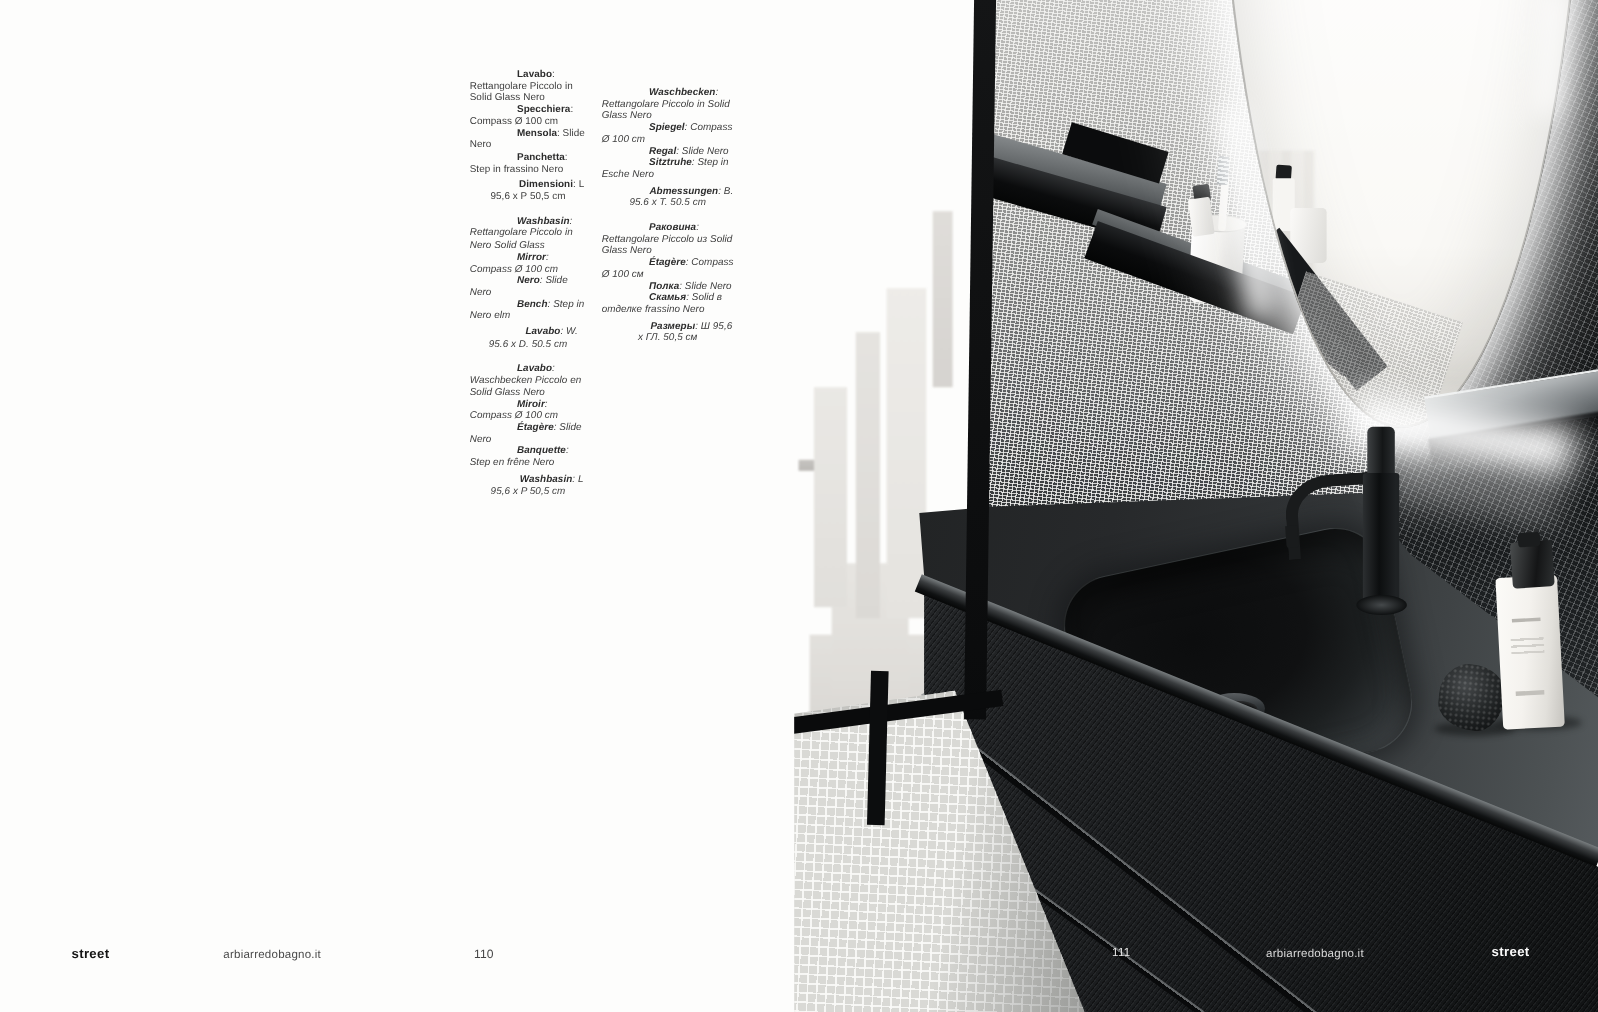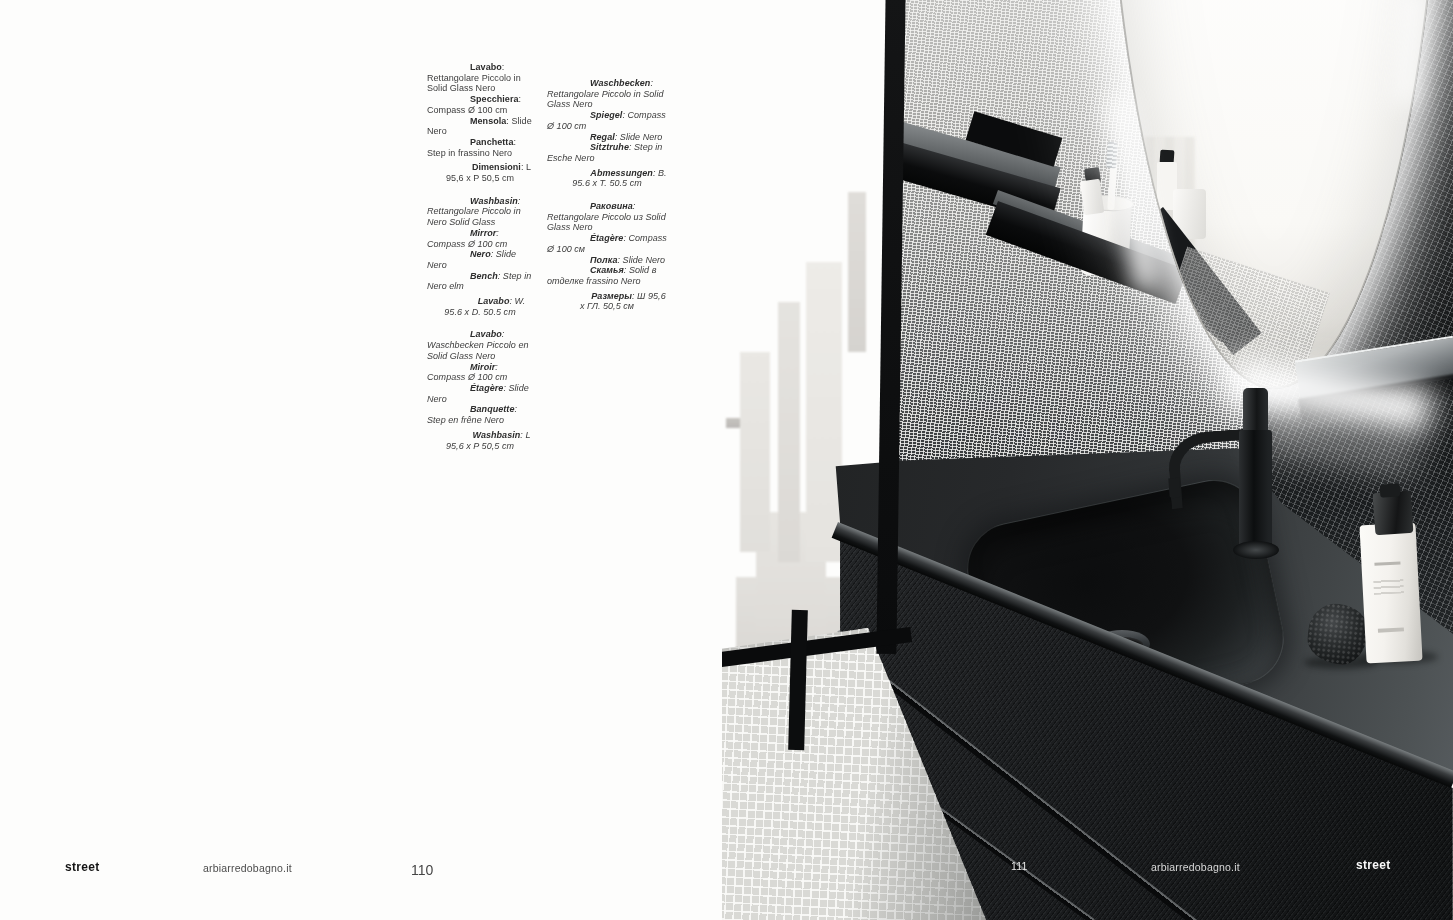--- a/index.html
+++ b/index.html
@@ -12,21 +12,21 @@
   .col-2{left:547px;width:120px;margin-top:16px;}
   .spec-block{margin:0 0 12px 0;}
   .spec-block p{margin:0;}
   .spec-block .dims{margin-top:4px;text-align:center;}
   .spec-block b{color:#2c2c2c;padding-left:43px;}
   .italic{font-style:italic;}
 
   
   .f-left-brand{position:absolute;left:65px;top:860px;font-size:12px;font-weight:bold;color:#141414;letter-spacing:.3px;}
   .f-left-site{position:absolute;left:203px;top:862px;font-size:10.5px;color:#4b4b4b;letter-spacing:.2px;}
-  .f-left-page{position:absolute;left:411px;top:862px;font-size:14px;color:#454545;}
+  .f-left-page{position:absolute;left:431px;top:862px;font-size:11px;color:#454545;}
 
   
   .photo{position:absolute;left:722px;top:0;width:731px;height:920px;overflow:hidden;background:#fdfdfc;}
   .photo *{position:absolute;}
 
   .wallA{left:148px;top:-42px;width:455px;height:565px;transform:rotate(7deg);
     background-image:
       repeating-linear-gradient(90deg,rgba(246,246,244,.8) 0 1px,transparent 1px 4px),
       repeating-linear-gradient(0deg,rgba(246,246,244,.8) 0 1px,transparent 1px 3px),
       linear-gradient(180deg,#cbcbc9 0%,#aeaeac 28%,#8b8c8b 50%,#5d5f61 74%,#35383a 92%,#2b2e30 100%);}

